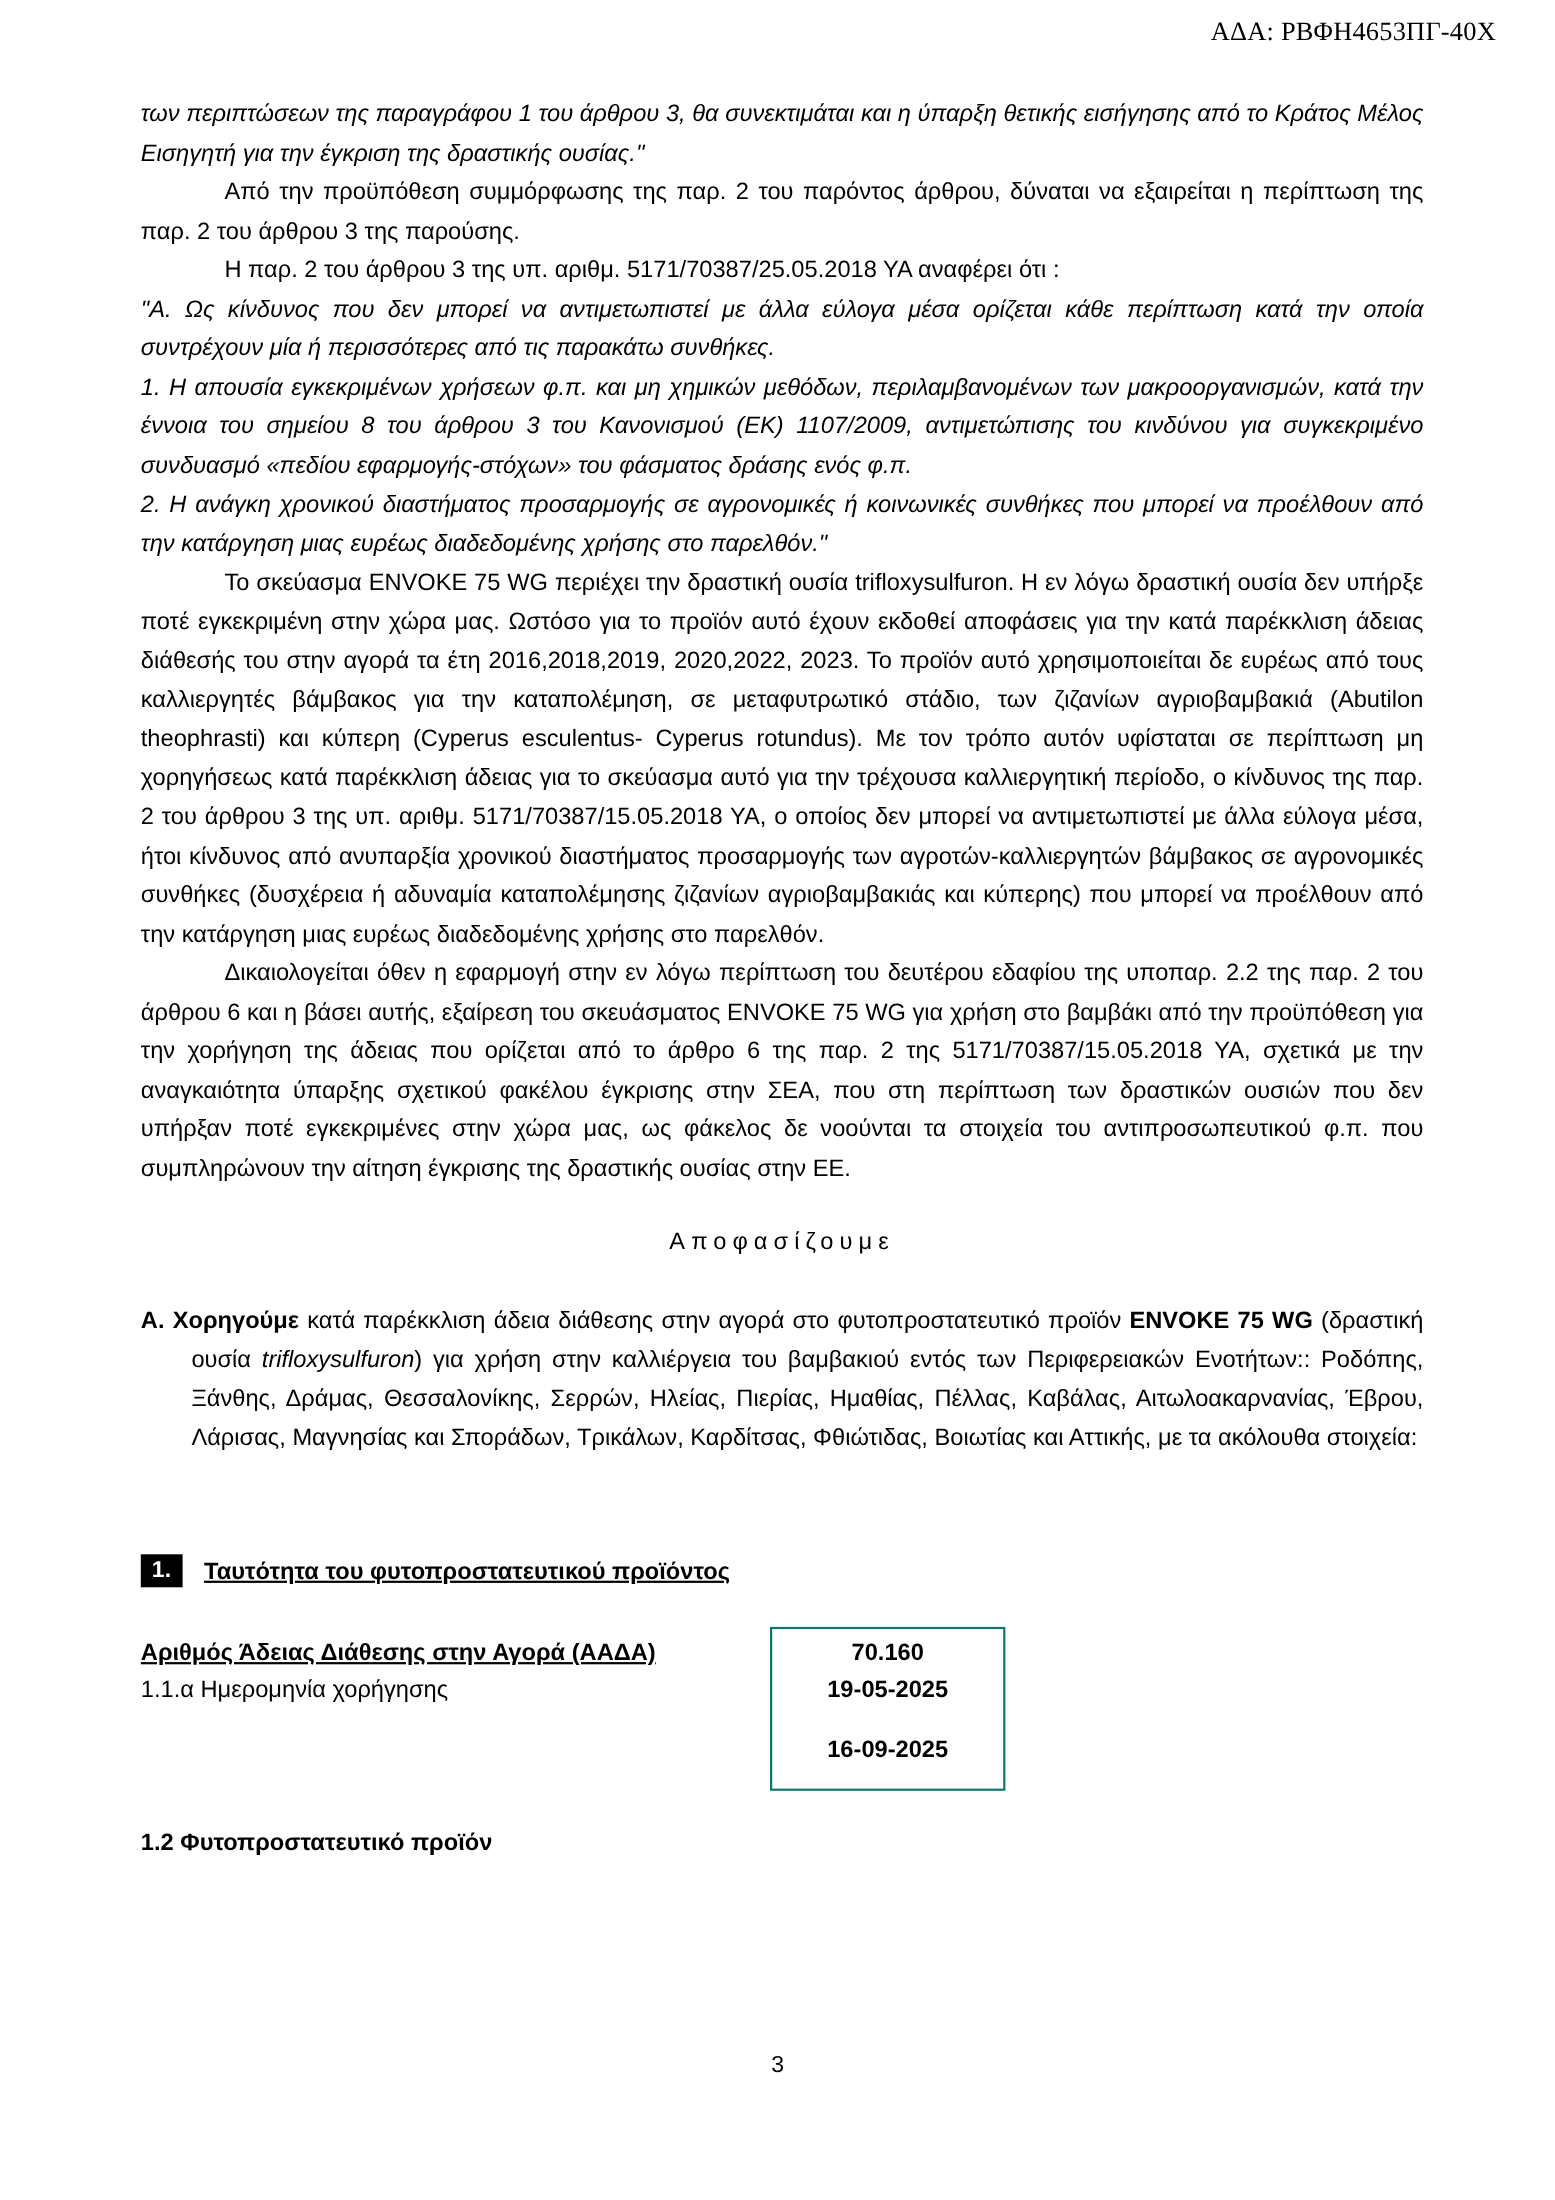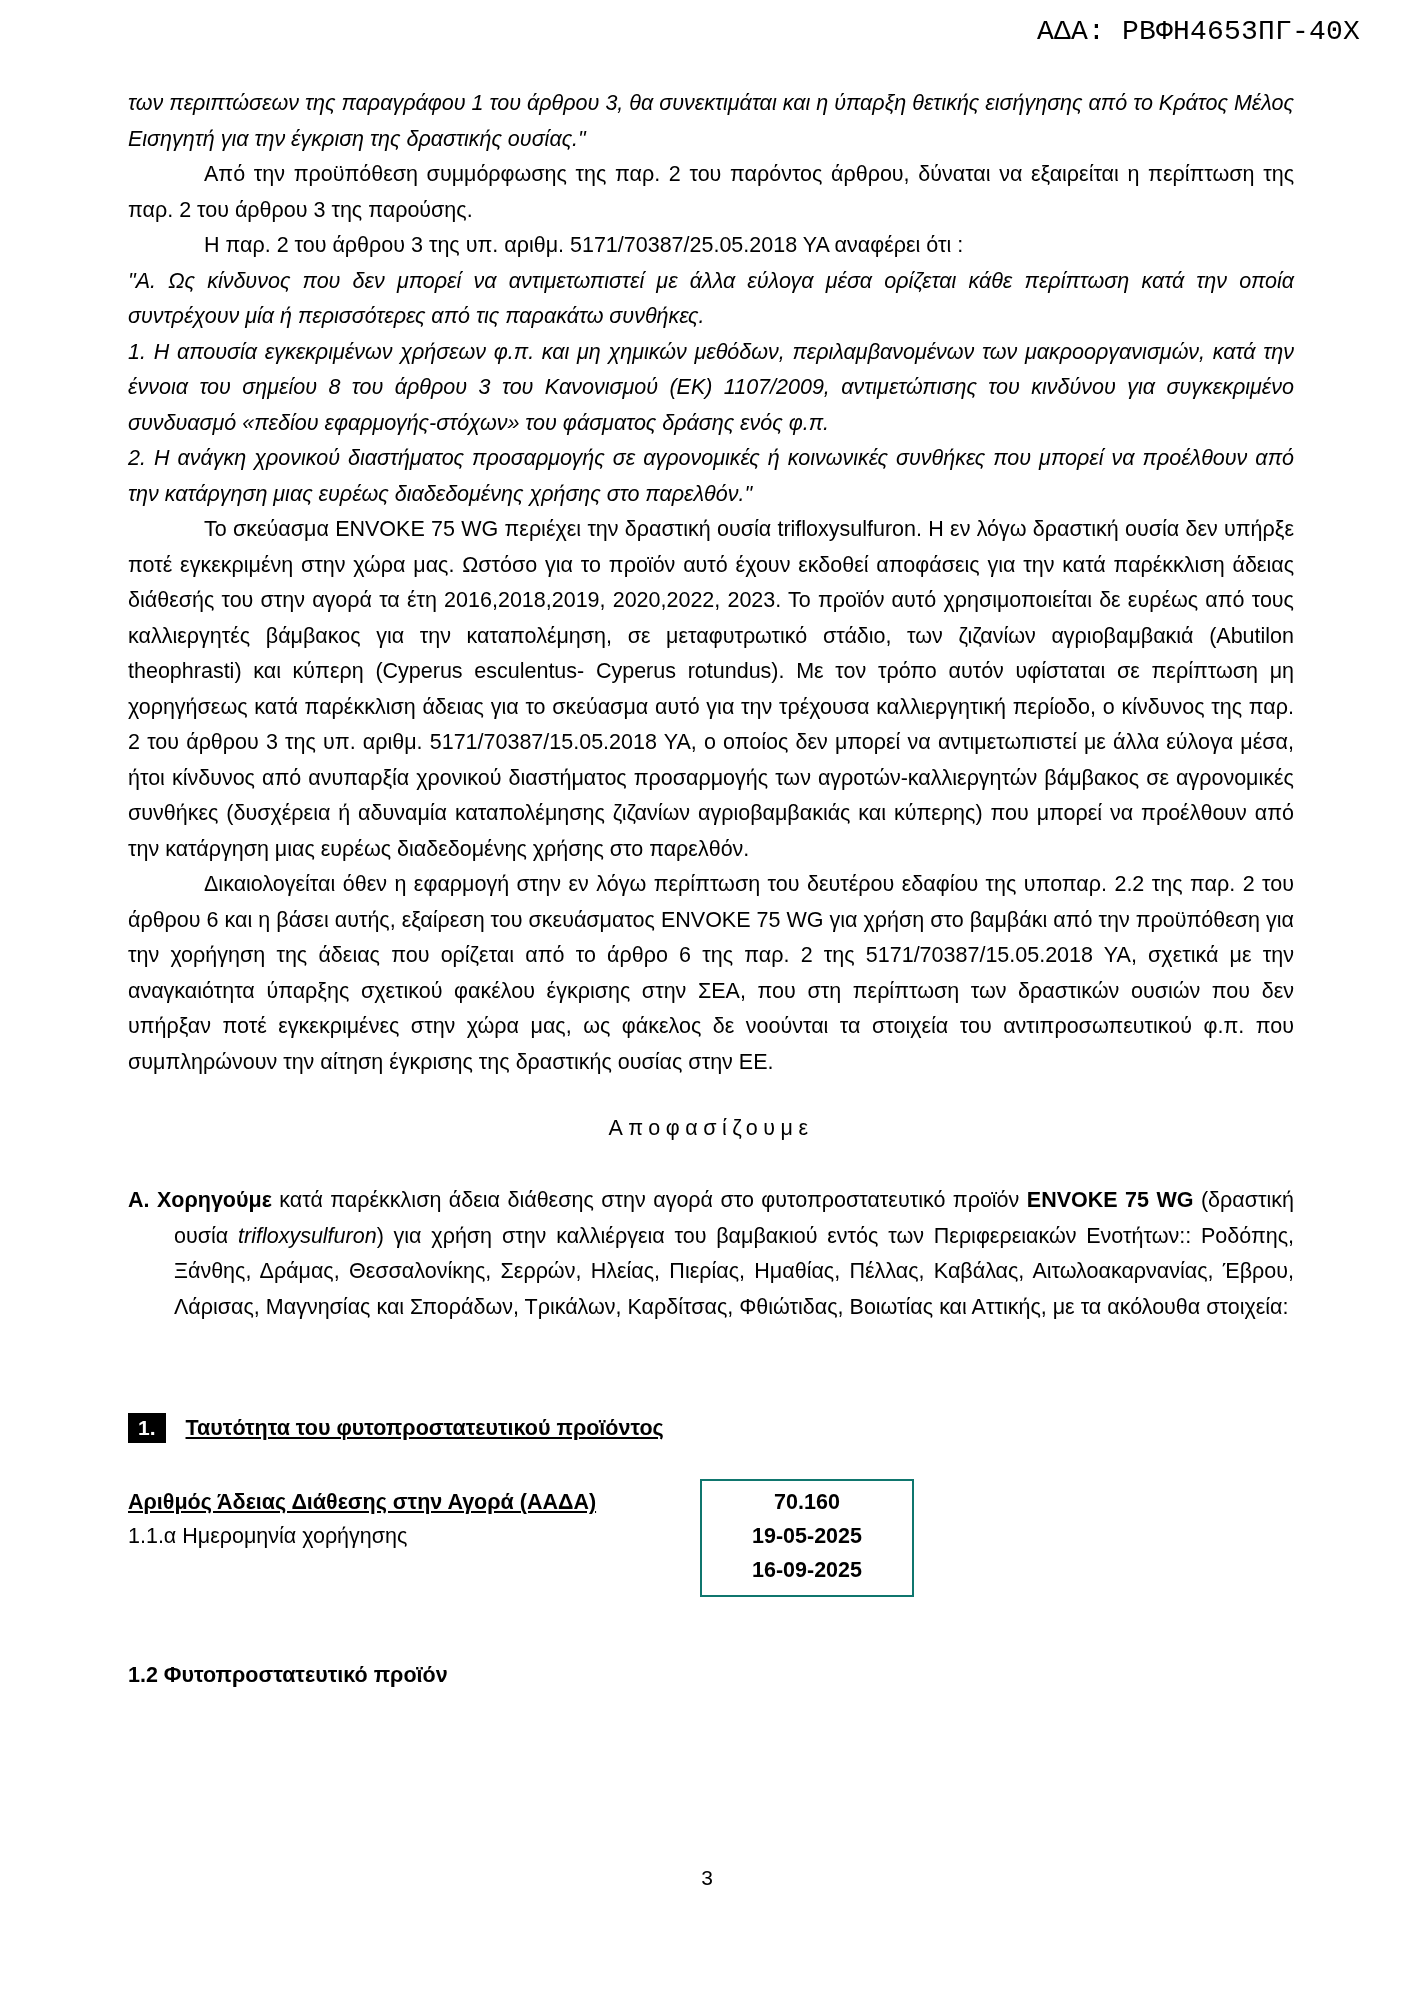--- a/index.html
+++ b/index.html
@@ -20,22 +20,22 @@
     position: relative;
     width: 1414px;
     height: 2000px;
     box-sizing: border-box;
     padding: 0;
   }
   .ada-header {
     position: absolute;
     top: 16px;
     right: 54px;
-    font-family: Liberation Mono, monospace;
-    font-size: 28px;
+    font-family: Liberation Serif, serif;
+    font-size: 24px;
     letter-spacing: 0.2px;
     white-space: nowrap;
   }
   .content {
     position: absolute;
     left: 128px;
     top: 86px;
     width: 1166px;
   }
   p {
@@ -130,21 +130,21 @@
     text-align: center;
   }
   .license-table .cell {
     font-weight: bold;
     font-size: 21.5px;
     line-height: 34px;
     padding: 0;
     font-family: "Liberation Sans", sans-serif;
   }
   .license-table .cell.first { padding-top: 4px; }
-  .license-table .cell.last { padding-bottom: 8px; }
+  .license-table .cell.last { padding-bottom: 19px; margin-top: 20px; }
 
   .sub-section {
     margin-top: 58px;
     font-weight: bold;
     font-size: 21.5px;
     font-family: "Liberation Sans", sans-serif;
   }
 
   .page-number {
     position: absolute;

